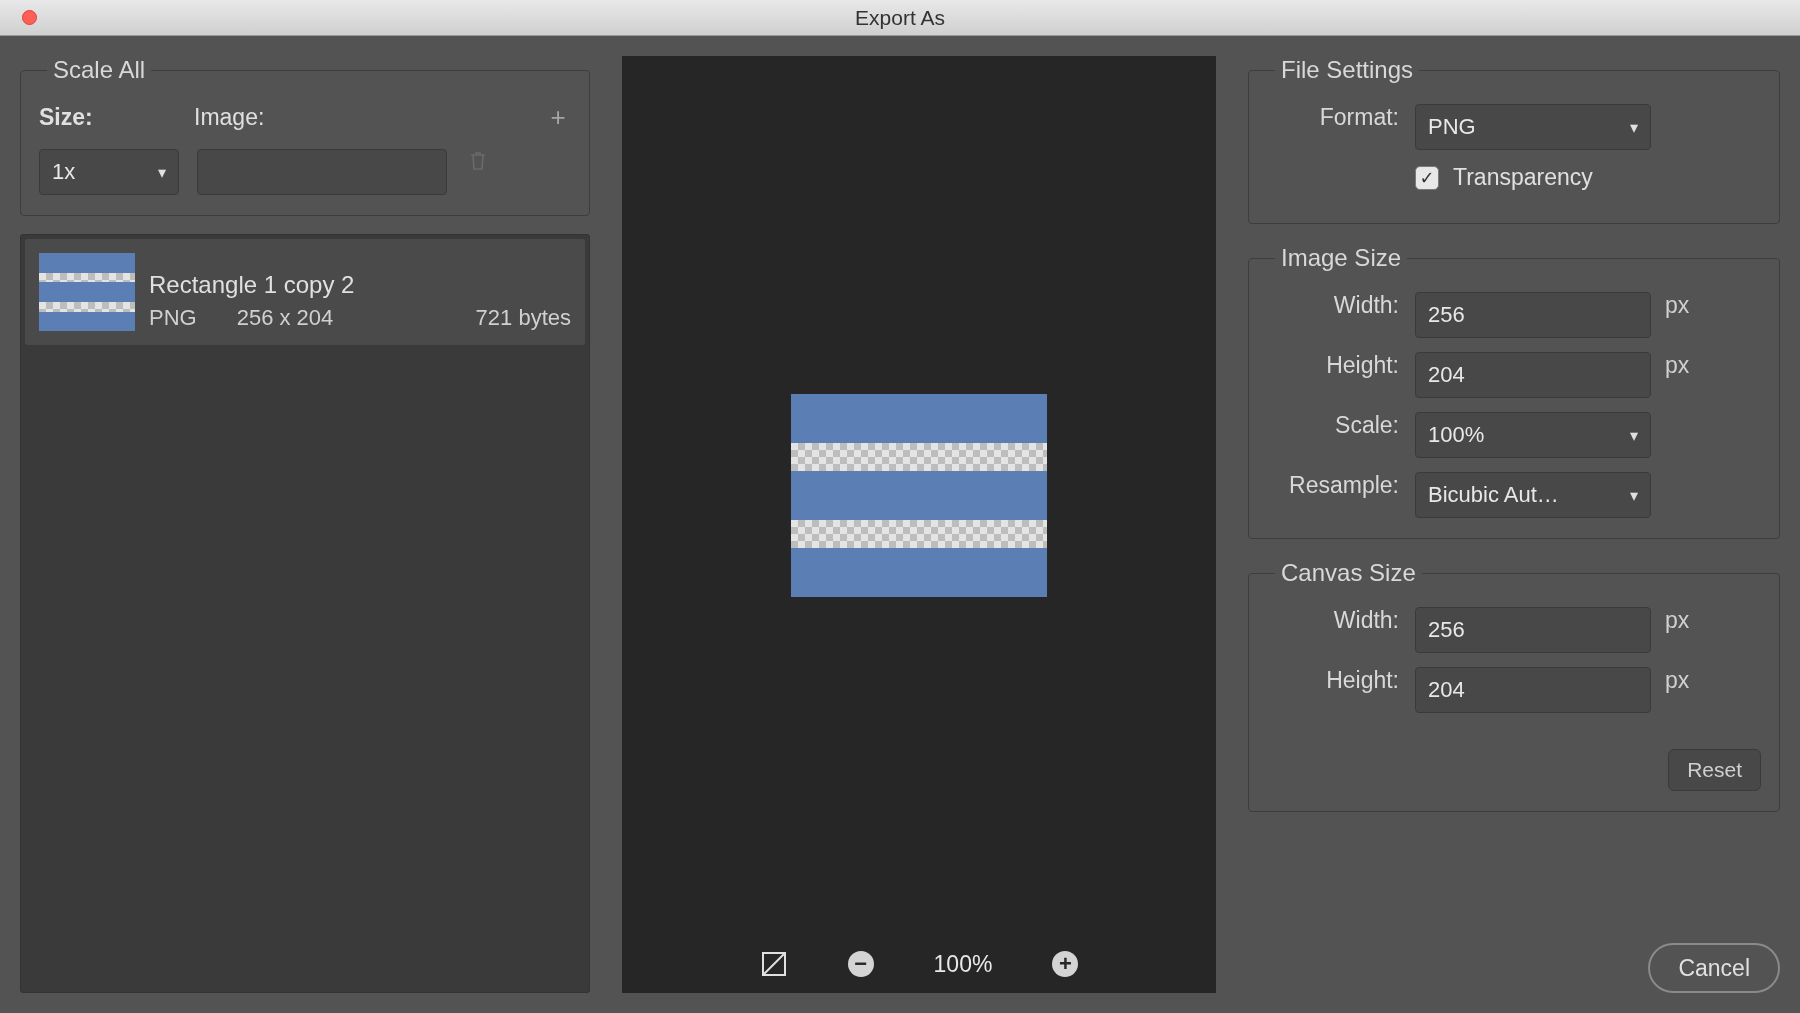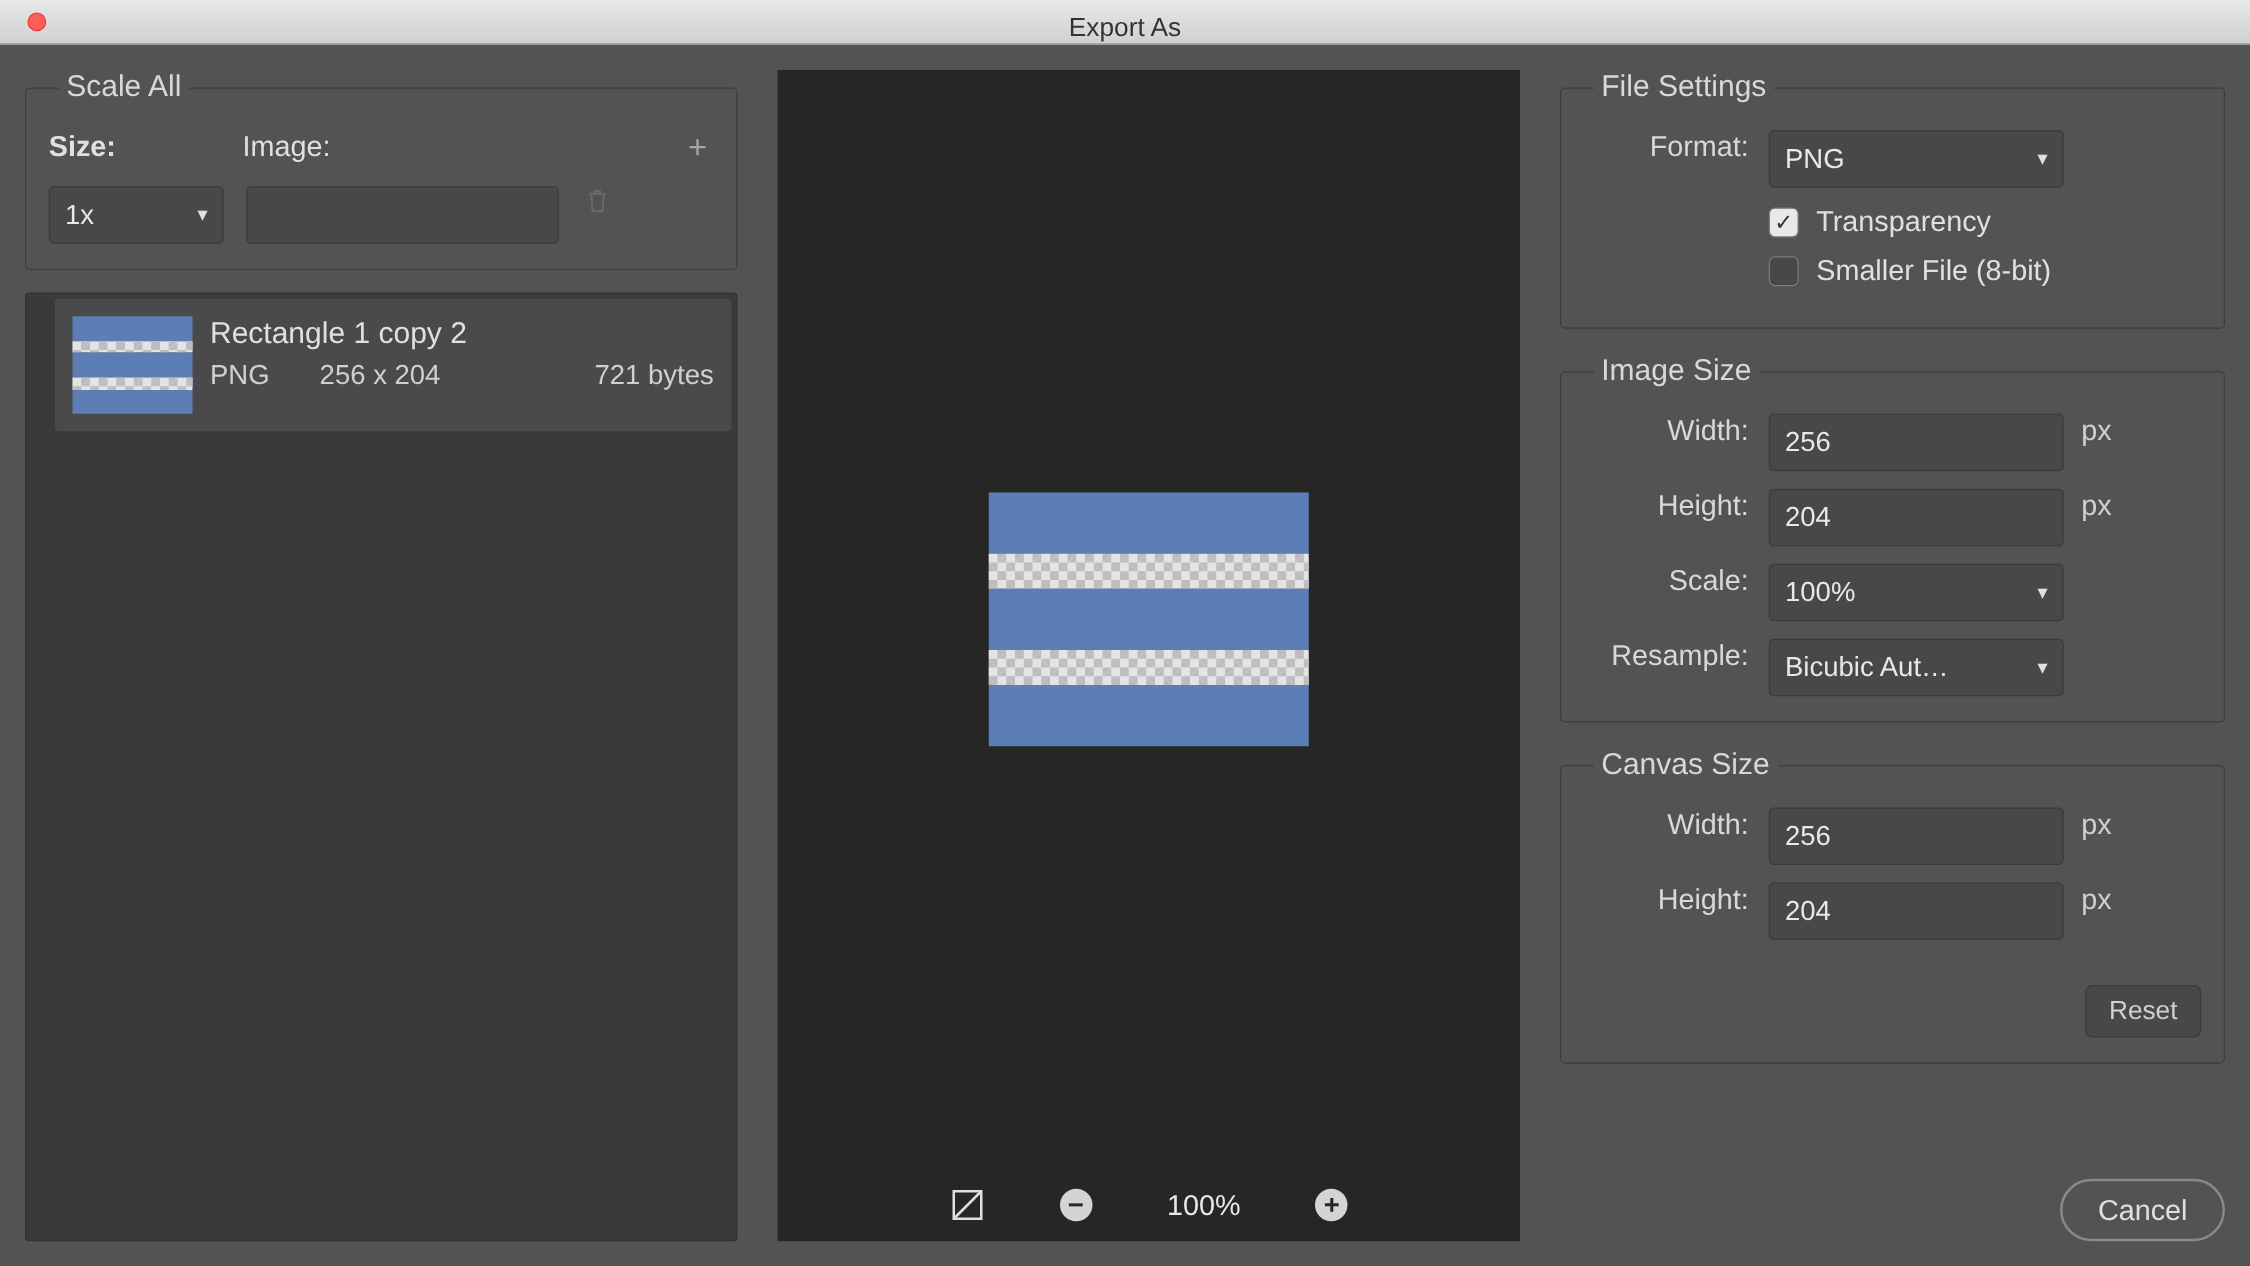--- a/index.html
+++ b/index.html
@@ -9,21 +9,21 @@
       color: #e0e0e0;
       width: 1800px;
       height: 1013px;
       overflow: hidden;
       font-size: 23px;
     }
     .titlebar {
       height: 36px;
       background: linear-gradient(to bottom, #e8e8e8, #d0d0d0);
       display: flex;
-      align-items: flex-end;
+      align-items: center;
       position: relative;
       border-bottom: 1px solid #999;
     }
     .traffic-light {
       width: 15px;
       height: 15px;
       border-radius: 50%;
       background: #ff5f57;
       border: 1px solid #e33e35;
       position: absolute;
@@ -128,22 +128,21 @@
       border-radius: 3px;
       flex: 1;
       padding: 4px;
     }
     .asset-item {
       background: #4a4a4a;
       border-radius: 3px;
       padding: 14px 14px;
       display: flex;
       gap: 14px;
-      align-items: flex-start;
-      margin-left: 19px;
+      align-items: flex-end;
     }
     .thumb {
       width: 96px;
       height: 78px;
       display: flex;
       flex-direction: column;
     }
     .thumb-stripe-blue { background: #5b7fb5; }
     .checker {
       background-image: 
@@ -347,24 +346,20 @@
         <div class="form-label">Format:</div>
         <div class="select form-input">
           <span>PNG</span>
           <span class="chevron">▾</span>
         </div>
       </div>
       <div class="checkbox-row">
         <div class="checkbox checked">✓</div>
         <span>Transparency</span>
       </div>
-      <div class="checkbox-row">
-        <div class="checkbox"></div>
-        <span>Smaller File (8-bit)</span>
-      </div>
     </fieldset>
 
     <fieldset>
       <legend>Image Size</legend>
       <div class="form-row">
         <div class="form-label">Width:</div>
         <input class="text-input form-input" value="256" style="">
         <span class="px-unit">px</span>
       </div>
       <div class="form-row">

